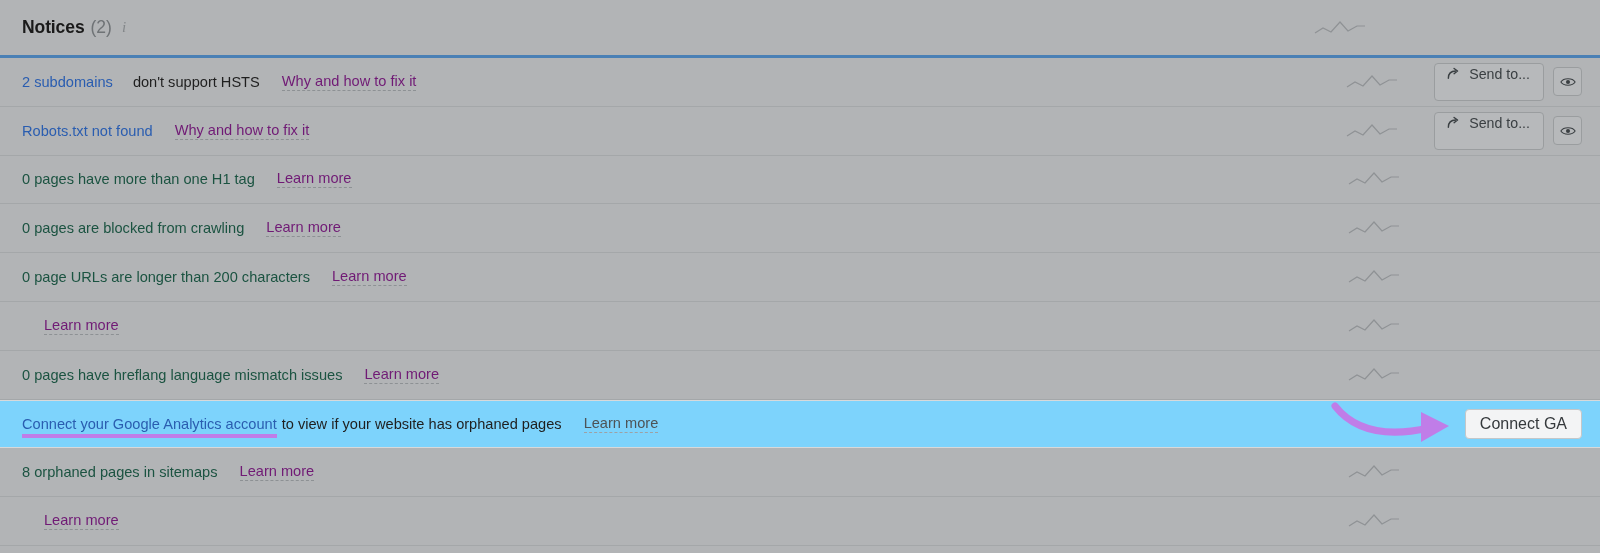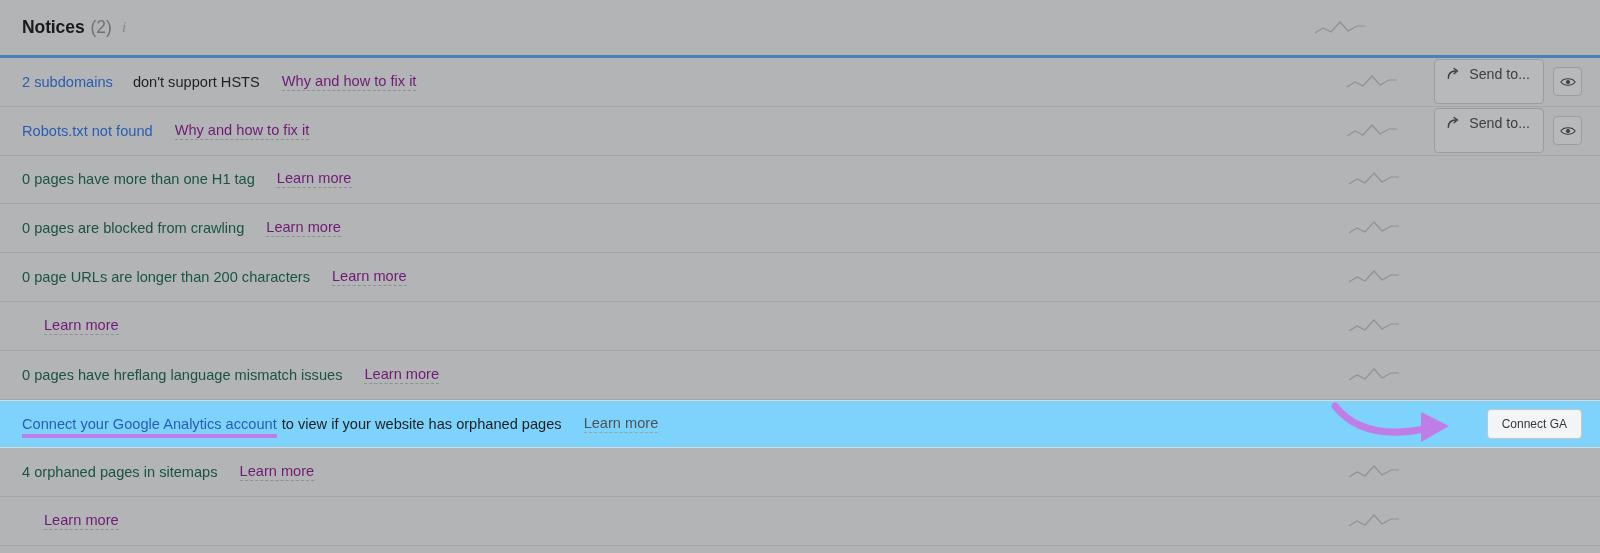--- a/index.html
+++ b/index.html
@@ -140,21 +140,21 @@
     display: flex;
     align-items: center;
   }
 
   .spark { display: block; }
 
   .send-btn {
     display: inline-flex;
     align-items: center;
     gap: 8px;
-    height: 45px;
+    height: 38px;
     padding: 0 13px 16px 11px;
     margin-left: 36px;
     border: 1px solid #9a9d9f;
     border-radius: 4px;
     background: #b7b9bb;
     font-size: 14.2px;
     color: #3a3f42;
     cursor: pointer;
     box-sizing: border-box;
     white-space: nowrap;
@@ -172,21 +172,21 @@
     cursor: pointer;
     box-sizing: border-box;
   }
 
   .connect-btn {
     height: 30px;
     padding: 0 14px;
     border: 1px solid #c4c7c9;
     border-radius: 4px;
     background: #f3f4f5;
-    font-size: 12px;
+    font-size: 16px;
     color: #35393c;
     cursor: pointer;
     font-family: "Liberation Sans", sans-serif;
     white-space: nowrap;
   }
 
   
   .arrow-overlay {
     position: absolute;
     left: 1325px;
@@ -355,21 +355,21 @@
     </div>
     <span class="row-link">Learn more</span>
     <div class="row-right">
       <button class="connect-btn">Connect GA</button>
     </div>
   </div>
 
   <div class="rows" id="rows-bottom">
       <div class="row">
         <div class="row-text zero">
-          <span>4 orphaned pages in sitemaps</span>
+          <span>8 orphaned pages in sitemaps</span>
         </div>
         <span class="row-link">Learn more</span>
         <div class="row-right">
           <span>
             <svg class="spark" width="52" height="20" viewBox="0 0 52 20">
               <polyline points="1,15 9,10 17,14 26,4 34,13 43,8 51,8" fill="none" stroke="#8f9295" stroke-width="1.2"></polyline>
             </svg>
           </span>
           <span style="width: 182px;"></span>
         </div>

